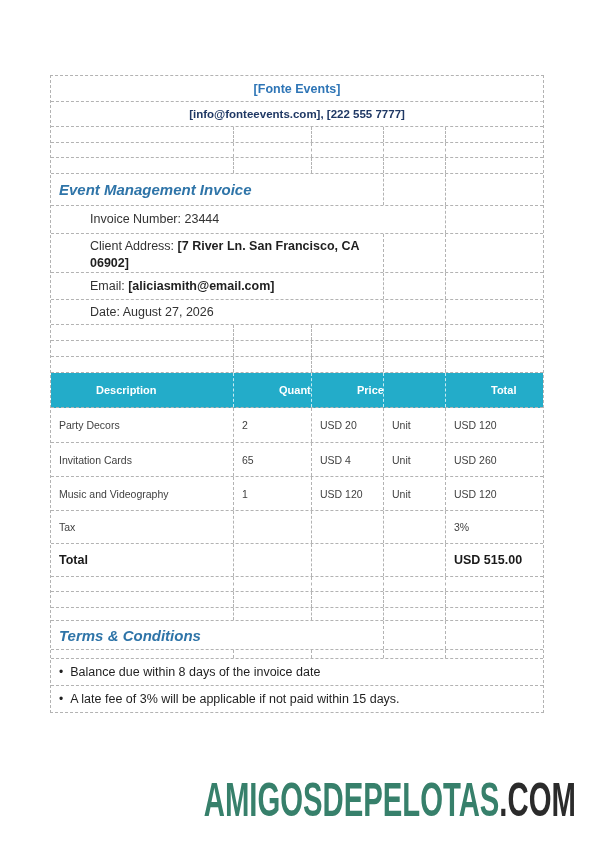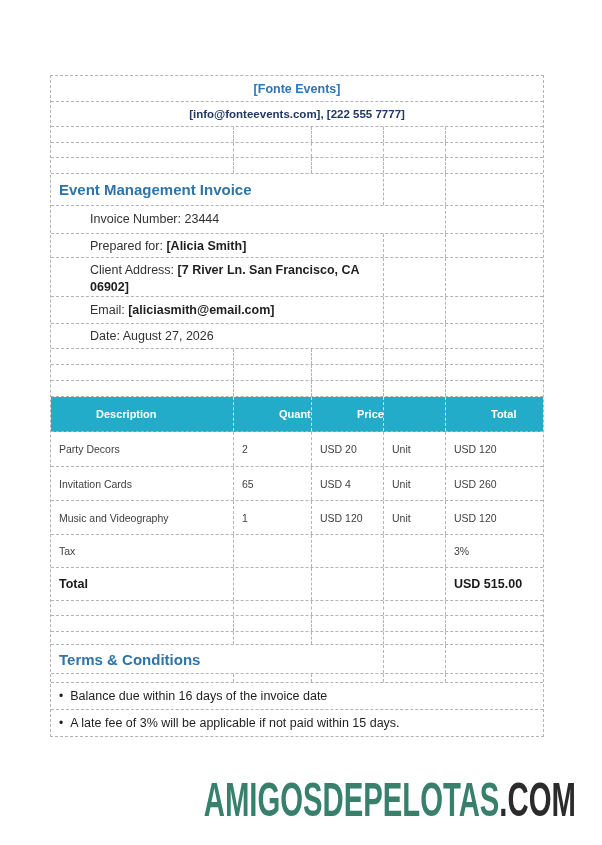--- a/index.html
+++ b/index.html
@@ -18,21 +18,21 @@
   .cell { border-right: 1px dashed #b3b3b3; height: 100%; display: flex; align-items: center; overflow: hidden; }
   .cell:last-child { border-right: none; }
   .w1 { width: 183px; } .w2 { width: 78px; } .w3 { width: 72px; }
   .w4 { width: 62px; } .w5 { width: 97px; }
   .w13 { width: 333px; } .w14 { width: 395px; } .w15 { width: 492px; }
   .pad { padding-left: 8px; padding-right: 6px; }
   .center { justify-content: center; text-align: right; }
 
   .company { font-size: 12.5px; font-weight: bold; color: #2E75B6; }
   .contact { font-size: 11.5px; font-weight: bold; color: #1F3864; }
-  .section-title { font-size: 15px; font-weight: bold; color: #2E74A8; }
+  .section-title { font-size: 15px; font-weight: bold; color: #2E74A8; font-style: italic; }
   .detail { font-size: 12.5px; color: #333333; line-height: 1.35; display: block; padding-top: 4px; margin-left: 31px; }
   .detail-row .cell { align-items: flex-start; }
   .detail-row .cell.mid { align-items: center; }
   .detail .val-bold { font-weight: bold; color: #1f1f1f; }
 
   .thead { background: #23ACC9; }
   .thead .cell { border-right: 1px dashed rgba(255,255,255,0.75); padding-left: 45px; }
   .thead .cell:last-child { border-right: none; }
   .th { color: #ffffff; font-weight: bold; font-size: 11px; }
   .item { font-size: 10.5px; color: #3f3f3f; }
@@ -102,27 +102,20 @@
     <div class="cell w5"></div>
   </div>
 
   <div class="row h28">
     <div class="cell w14 pad mid">
       <span class="detail" style="padding-top:0"><span>Invoice Number: </span><span>23444</span></span>
     </div>
     <div class="cell w5"></div>
   </div>
 
-  <div class="row h24 detail-row">
-    <div class="cell w13 pad">
-      <span class="detail"><span>Prepared for: </span><span class="val-bold">[Alicia Smith]</span></span>
-    </div>
-    <div class="cell w4"></div>
-    <div class="cell w5"></div>
-  </div>
 
   <div class="row h39 detail-row">
     <div class="cell w13 pad">
       <span class="detail"><span>Client Address: </span> <span class="val-bold">[7 River Ln. San Francisco, CA 06902]</span></span>
     </div>
     <div class="cell w4"></div>
     <div class="cell w5"></div>
   </div>
 
   <div class="row h27 detail-row">
@@ -298,21 +291,21 @@
   <div class="row h9">
     <div class="cell w1"></div>
       <div class="cell w2"></div>
       <div class="cell w3"></div>
       <div class="cell w4"></div>
       <div class="cell w5"></div>
   </div>
 
   <div class="row h27">
     <div class="cell w15 pad">
-      <span class="bullet-line"><span class="bullet-glyph">•</span><span>Balance due within 16 days of the invoice date</span></span>
+      <span class="bullet-line"><span class="bullet-glyph">•</span><span>Balance due within 8 days of the invoice date</span></span>
     </div>
   </div>
 
   <div class="row h26">
     <div class="cell w15 pad">
       <span class="bullet-line"><span class="bullet-glyph">•</span><span>A late fee of 3% will be applicable if not paid within 15 days.</span></span>
     </div>
   </div>
 
 </div>

